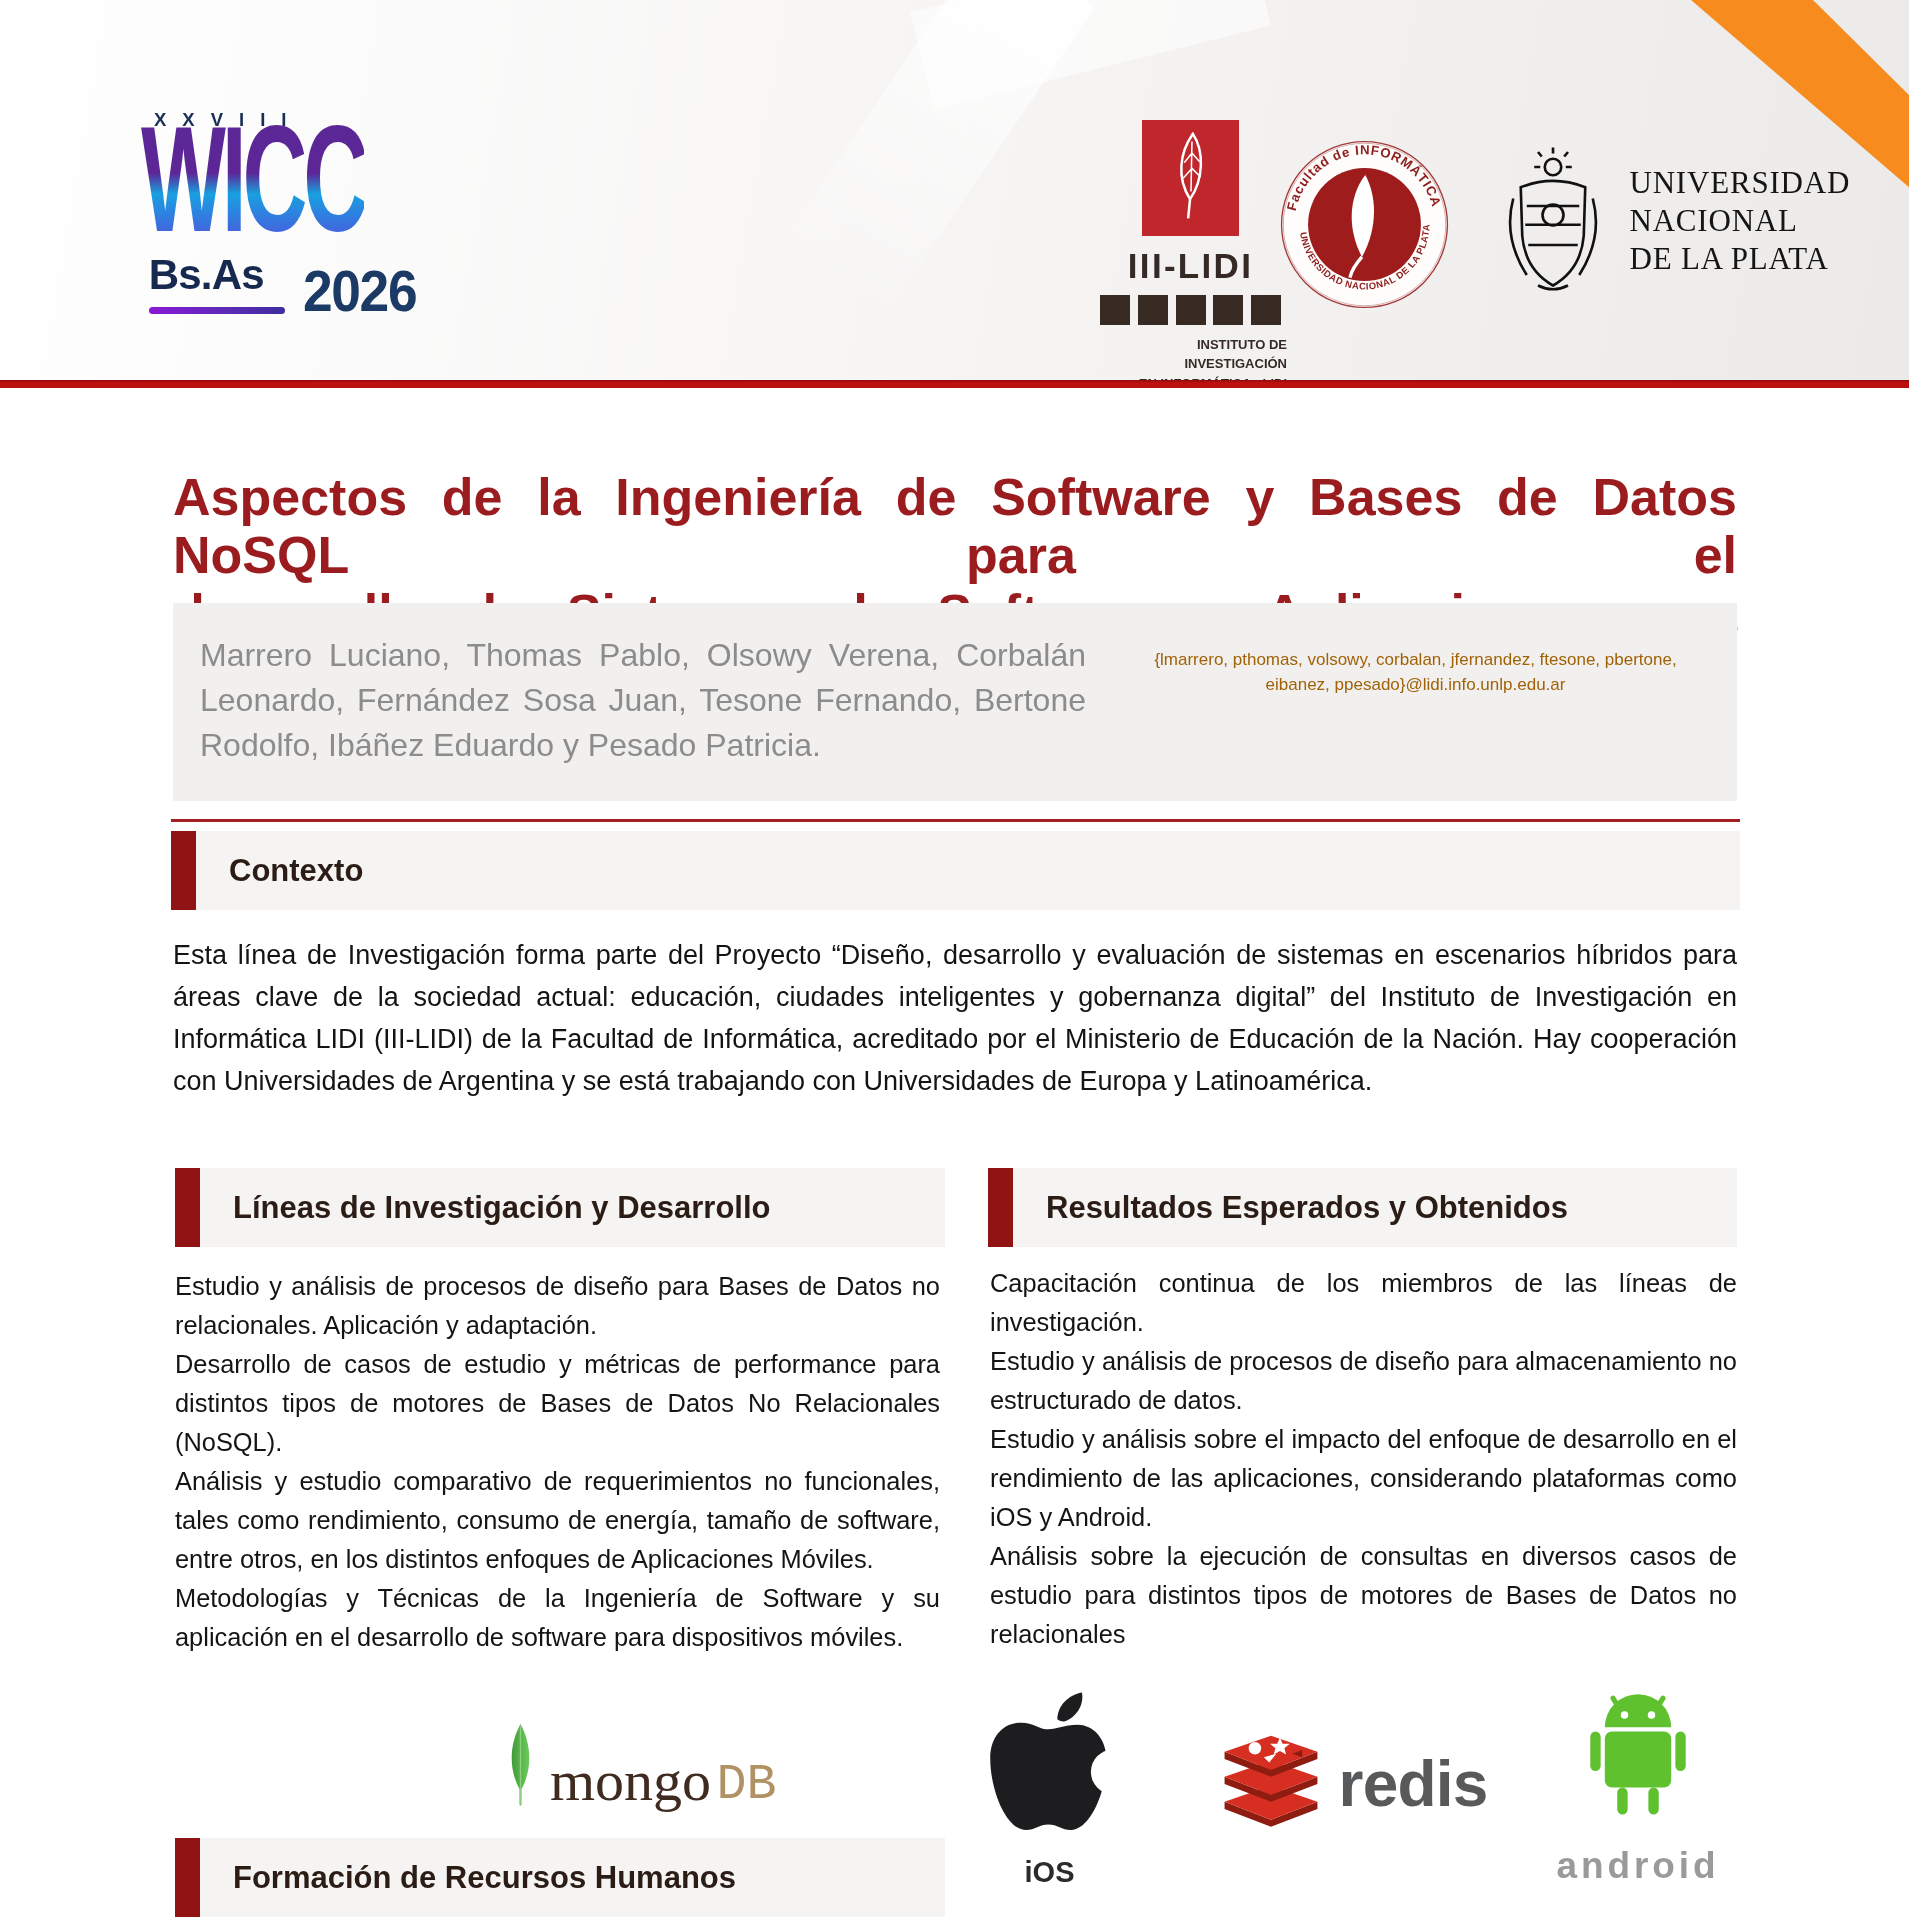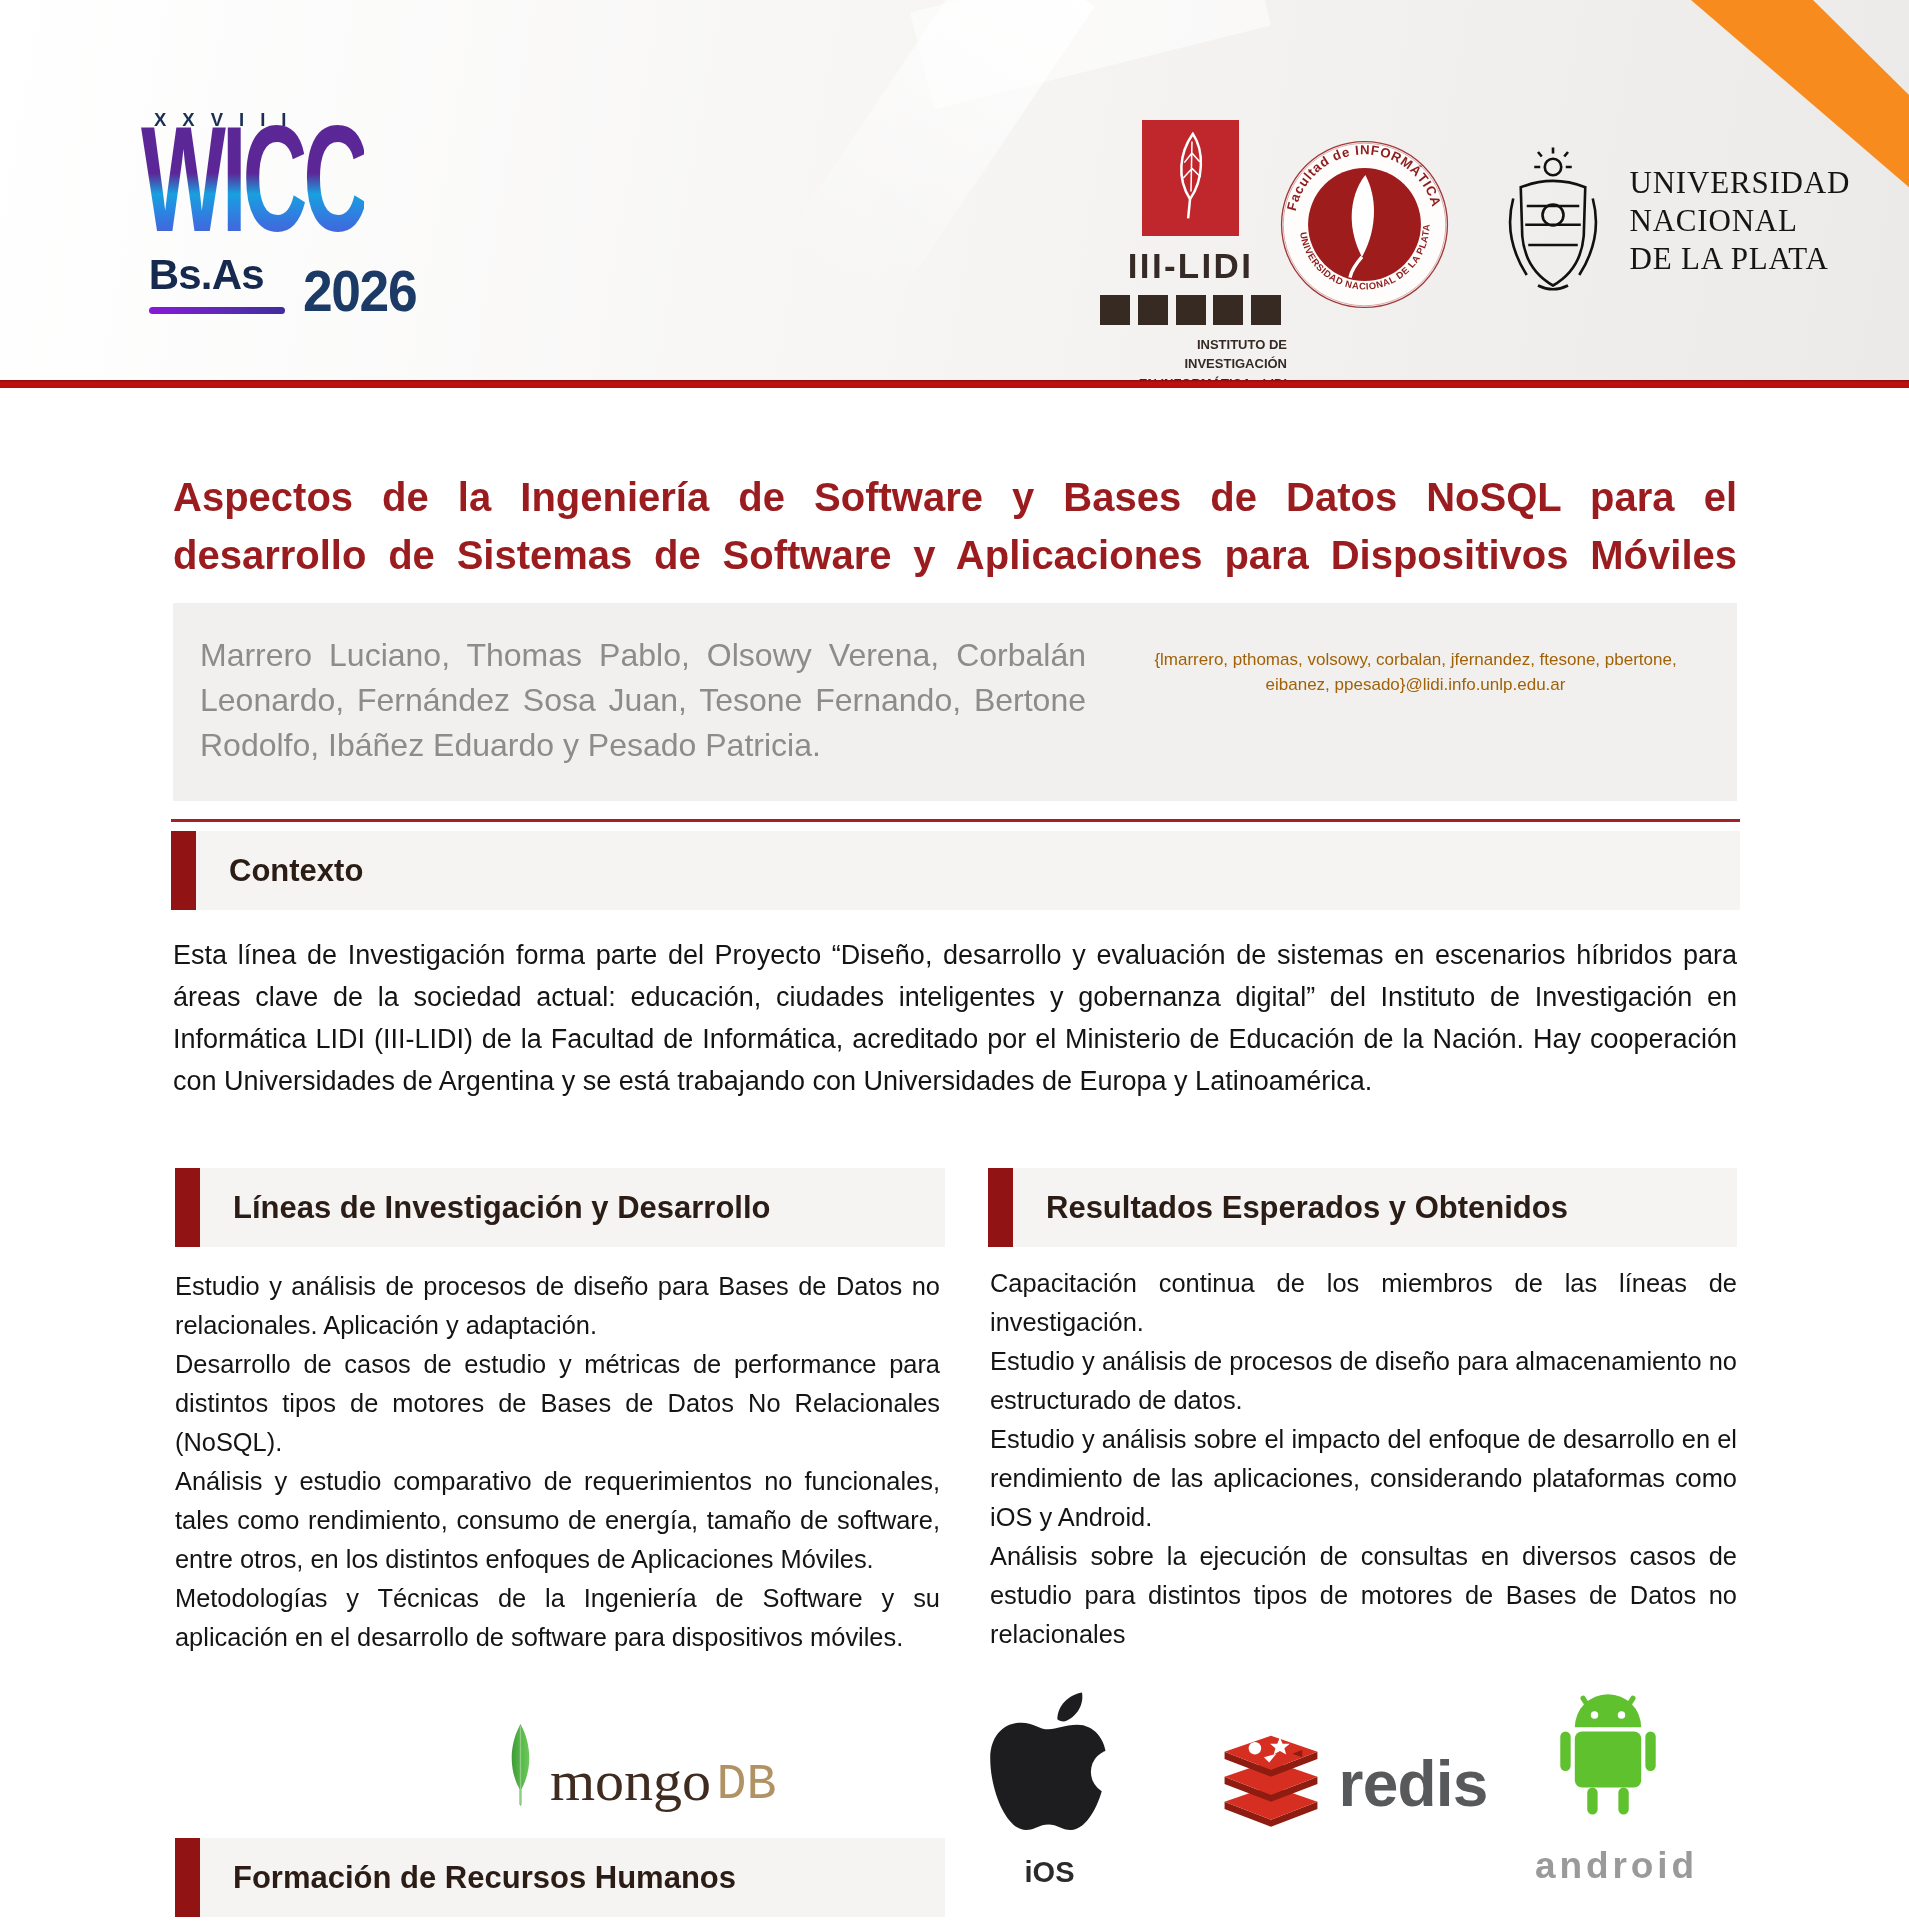--- a/index.html
+++ b/index.html
@@ -48,21 +48,21 @@
   .unlp{position:absolute;left:1495px;top:146px;display:flex;gap:18.5px;align-items:center;}
   .unlp-text{font-family:"Liberation Serif", serif;font-size:31px;line-height:38px;
     color:#151515;letter-spacing:0.8px;}
 
   
   .red-bar-top{position:absolute;top:380px;left:0;width:1910px;height:7.7px;
     background:linear-gradient(180deg,#8f0b0b 0%,#c01010 35%,#b50e0e 100%);}
 
   
   .title{position:absolute;left:173px;top:468px;width:1564px;color:#9b1c1f;
-    font-size:40px;font-weight:700;line-height:58px;}
+    font-size:52px;font-weight:700;line-height:58px;}
   .title div{text-align:justify;text-align-last:justify;}
 
   
   .authors-box{position:absolute;left:173px;top:603px;width:1564px;height:198px;
     background:#f1f0ef;box-sizing:border-box;padding:30px 27px;display:flex;gap:35px;}
   .authors-names{margin:0;width:886px;font-size:32px;line-height:45px;color:#8c8c8c;
     text-align:justify;}
   .authors-emails{margin:14px 0 0 0;flex:1;font-size:17px;line-height:25.4px;color:#a16207;
     text-align:center;}
 
@@ -91,21 +91,21 @@
     color:#3f2b20;padding-bottom:10.8px;}
   .mongo-suffix{font-family:Liberation Mono, monospace;font-size:50px;line-height:.9;
     color:#b09264;padding-bottom:10.8px;margin-left:-4.6px;}
 
   .apple{position:absolute;left:986px;top:1691px;width:127px;text-align:center;}
   .ios-label{margin-top:18px;font-size:29px;font-weight:700;color:#2b2b2b;}
 
   .redis{position:absolute;left:1215px;top:1734px;display:flex;align-items:center;gap:11.6px;}
   .redis-label{font-size:64px;font-weight:700;color:#58595b;letter-spacing:-0.8px;}
 
-  .android{position:absolute;left:1535px;top:1690px;width:206px;text-align:left;}
+  .android{position:absolute;left:1535px;top:1690px;width:206px;text-align:center;}
   .android-label{margin-top:15.4px;font-size:37px;font-weight:700;color:#9a9a9a;letter-spacing:3.9px;}
 </style>
 </head>
 <body>
 
 <div id="poster">
 
   <div class="header">
     <div class="hshape1"></div>
     <div class="hshape2"></div>

